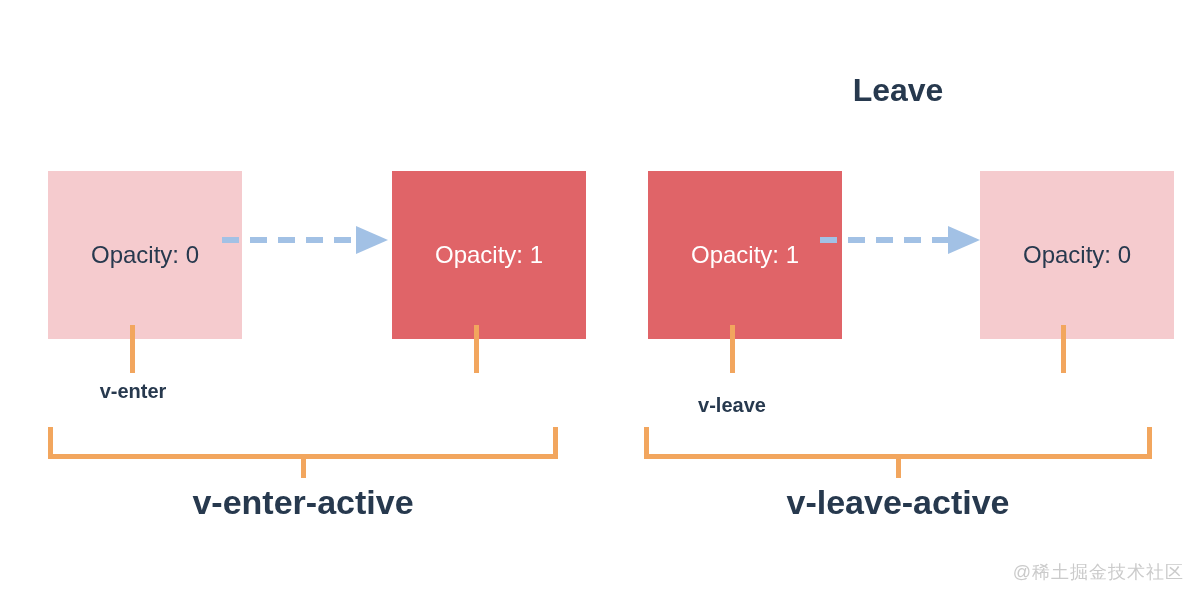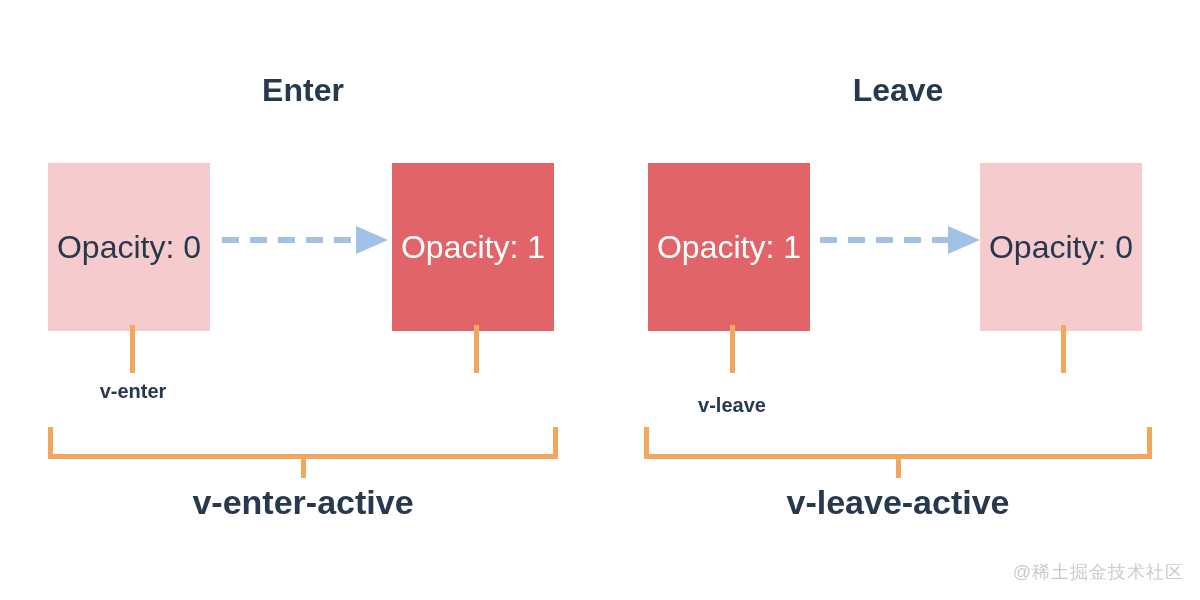--- a/index.html
+++ b/index.html
@@ -18,23 +18,23 @@
     position: relative; width: 1200px; height: 600px;
     background: #ffffff; overflow: hidden;
     font-family: "Liberation Sans", sans-serif;
   }
   .title {
     position: absolute; top: 72px; transform: translateX(-50%);
     font-size: 32px; font-weight: 700; color: var(--title-text);
     white-space: nowrap;
   }
   .box {
-    position: absolute; top: 163px; width: 162px; height: 168px;
+    position: absolute; top: 171px; width: 194px; height: 168px;
     display: flex; align-items: center; justify-content: center;
-    font-size: 32px;
+    font-size: 24px;
   }
   .box.pink { background: var(--box-pink); color: var(--box-text-dark); }
   .box.red  { background: var(--box-red);  color: var(--box-text-light); }
   .arrow { position: absolute; top: 224px; height: 32px; }
   .arrow line { stroke: var(--arrow-blue); stroke-width: 6; }
   .arrow polygon { fill: var(--arrow-blue); }
   .vline {
     position: absolute; top: 325px; width: 5px; height: 48px;
     background: var(--bracket-orange);
   }
@@ -63,21 +63,20 @@
   .watermark {
     position: absolute; right: 16px; top: 560px;
     font-size: 18px; color: var(--watermark-gray); letter-spacing: 1px;
   }
 </style>
 </head>
 <body>
 
 <div class="canvas">
 
-  <div class="title" style="left:303px;">Enter</div>
 
   <div class="box pink" style="left:48px;">
     <span>Opacity: 0</span>
   </div>
 
   <svg class="arrow" style="left:222px; width:166px;" viewBox="0 0 166 32">
     <line x1="0" y1="16" x2="134" y2="16" stroke-dasharray="17 11"></line>
     <polygon points="134,2 134,30 166,16"></polygon>
   </svg>
 

